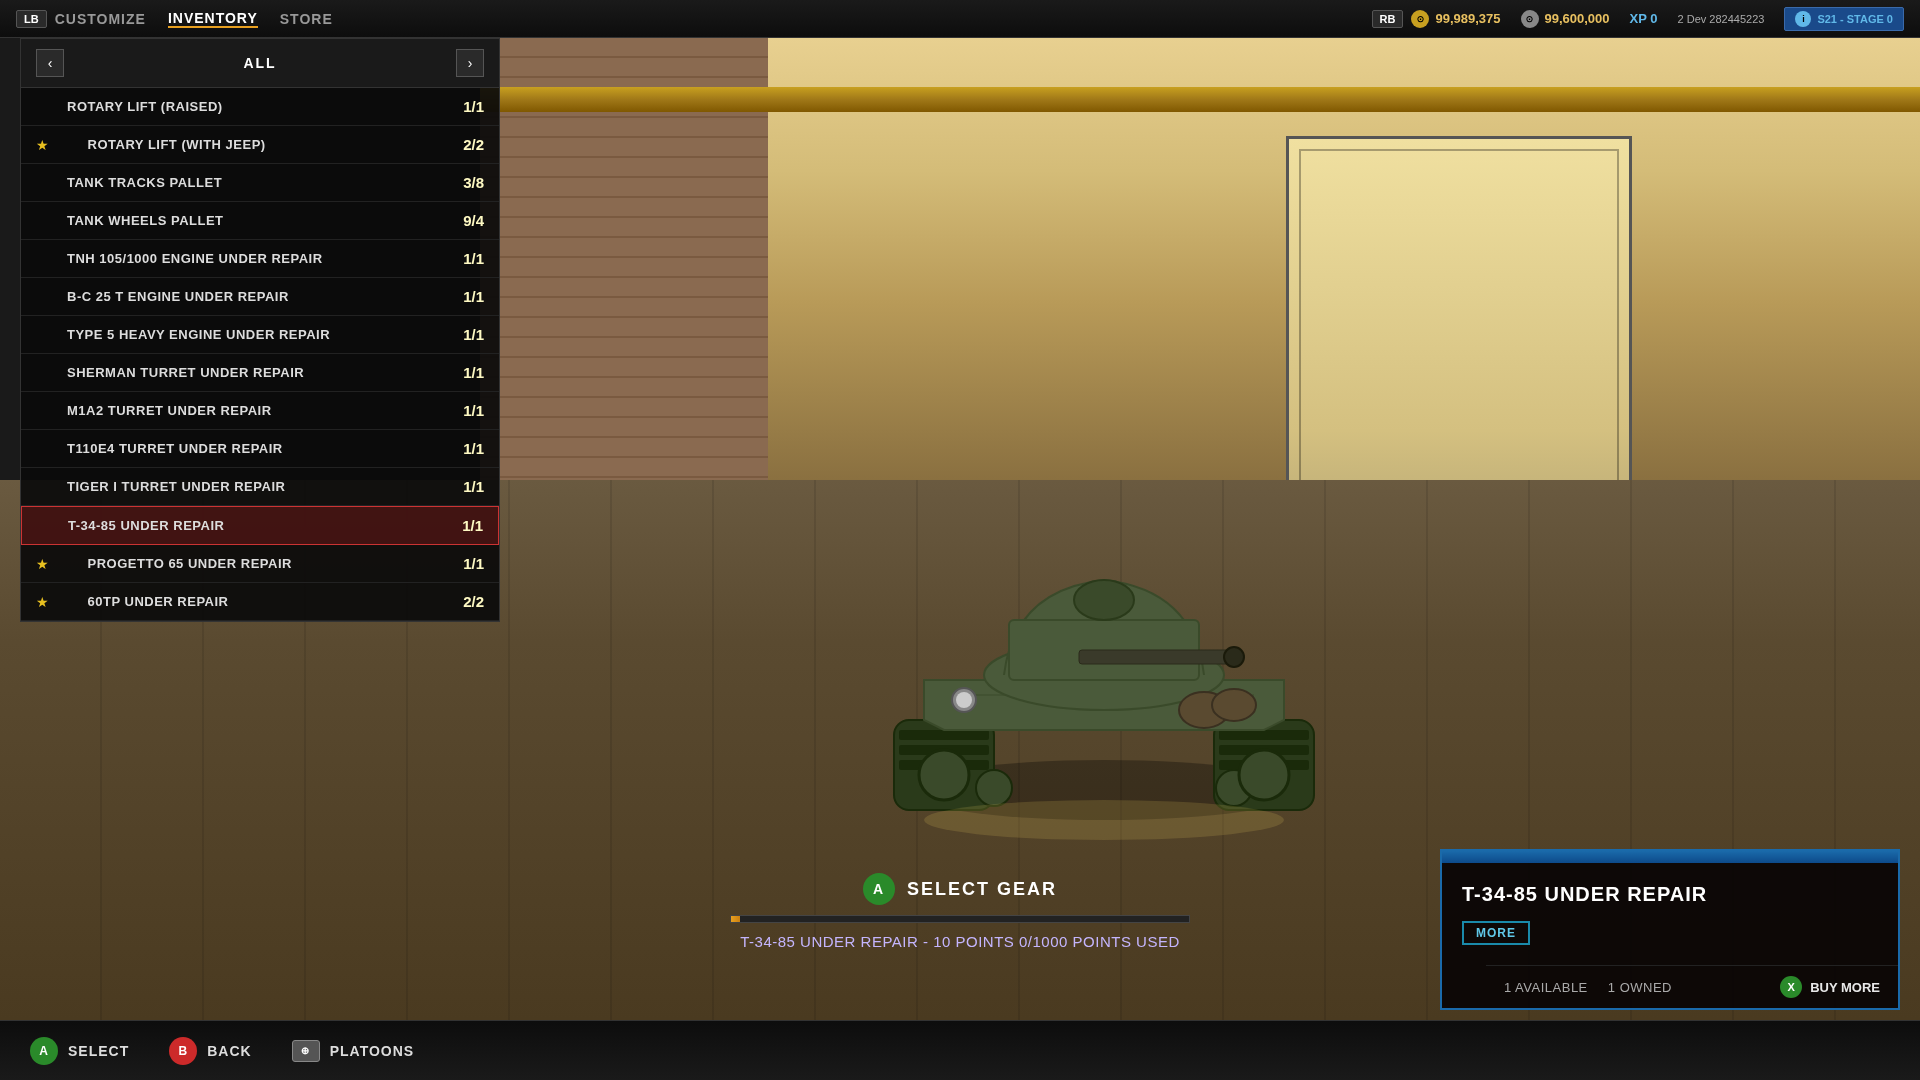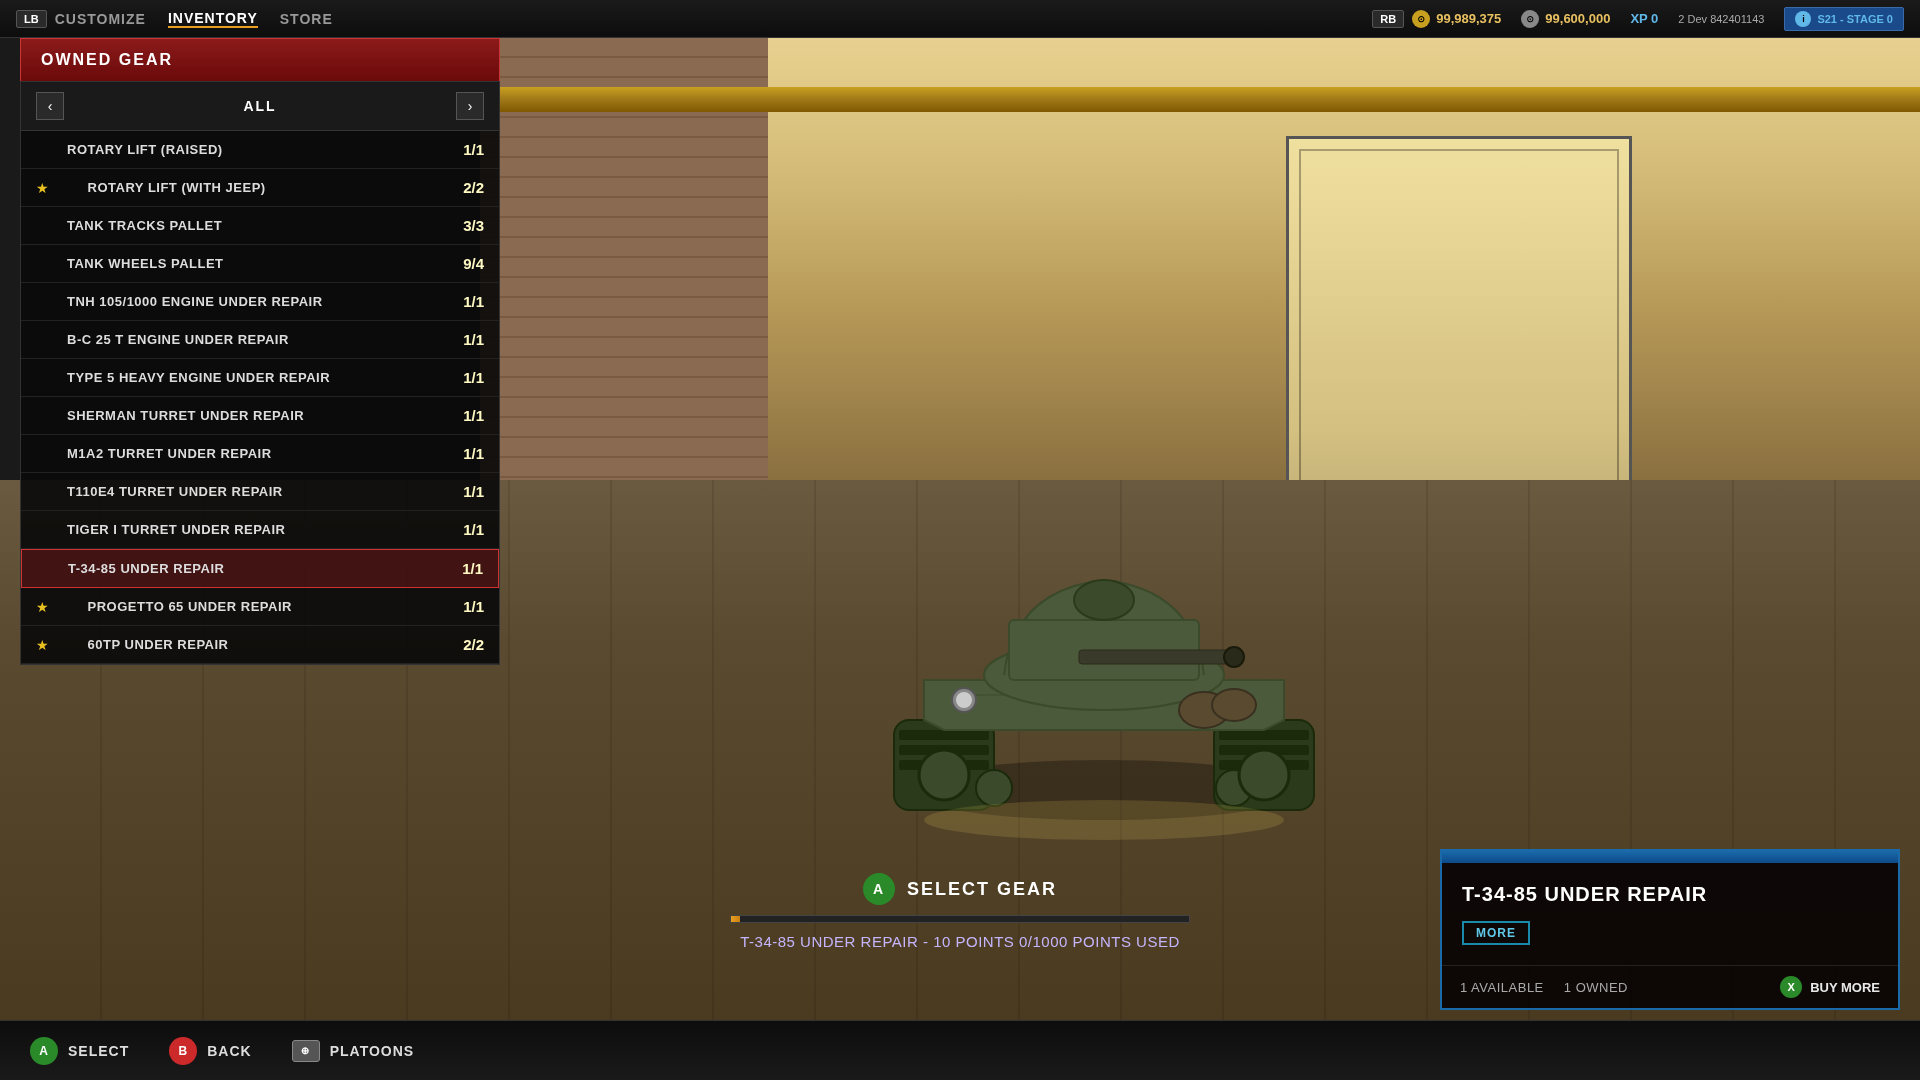--- a/index.html
+++ b/index.html
@@ -220,20 +220,21 @@
       font-size: 12px;
       font-weight: bold;
       letter-spacing: 1px;
     }
     .detail-footer {
       display: flex;
       align-items: center;
       padding: 10px 18px;
       border-top: 1px solid #222;
       gap: 20px;
+      margin-left: 44px;
     }
     .detail-stat {
       color: #aaa;
       font-size: 13px;
       text-transform: uppercase;
       letter-spacing: 0.5px;
     }
     .buy-more-btn {
       margin-left: auto;
       display: flex;
@@ -472,47 +473,46 @@
   <div class="top-right">
     <div class="currency">
       <div class="currency-icon">⊙</div>
       <span>99,989,375</span>
     </div>
     <div class="currency">
       <div class="currency-icon" style="background:#888;">⊙</div>
       <span>99,600,000</span>
     </div>
     <div class="xp-badge">XP 0</div>
-    <div class="user-info">2 Dev 842401143</div>
+    <div class="user-info">2 Dev 282445223</div>
     <div class="stage-badge">
       <div class="stage-icon">i</div>
       <span>S21 - STAGE 0</span>
     </div>
   </div>
 </div>
 
 <div class="left-panel">
-  <div class="panel-header">OWNED GEAR</div>
   <div class="filter-bar">
     <div class="filter-arrow">‹</div>
     <div class="filter-label">ALL</div>
     <div class="filter-arrow">›</div>
   </div>
   <div class="gear-list scrollbar-hide" id="gear-list">
   <div class="gear-item">
         <span class="gear-name">ROTARY LIFT (RAISED)</span>
         <span class="gear-count">1/1</span>
       </div>
       <div class="gear-item starred">
         <span class="gear-name">ROTARY LIFT (WITH JEEP)</span>
         <span class="gear-count">2/2</span>
       </div>
       <div class="gear-item">
         <span class="gear-name">TANK TRACKS PALLET</span>
-        <span class="gear-count">3/3</span>
+        <span class="gear-count">3/8</span>
       </div>
       <div class="gear-item">
         <span class="gear-name">TANK WHEELS PALLET</span>
         <span class="gear-count">9/4</span>
       </div>
       <div class="gear-item">
         <span class="gear-name">TNH 105/1000 ENGINE UNDER REPAIR</span>
         <span class="gear-count">1/1</span>
       </div>
       <div class="gear-item">

